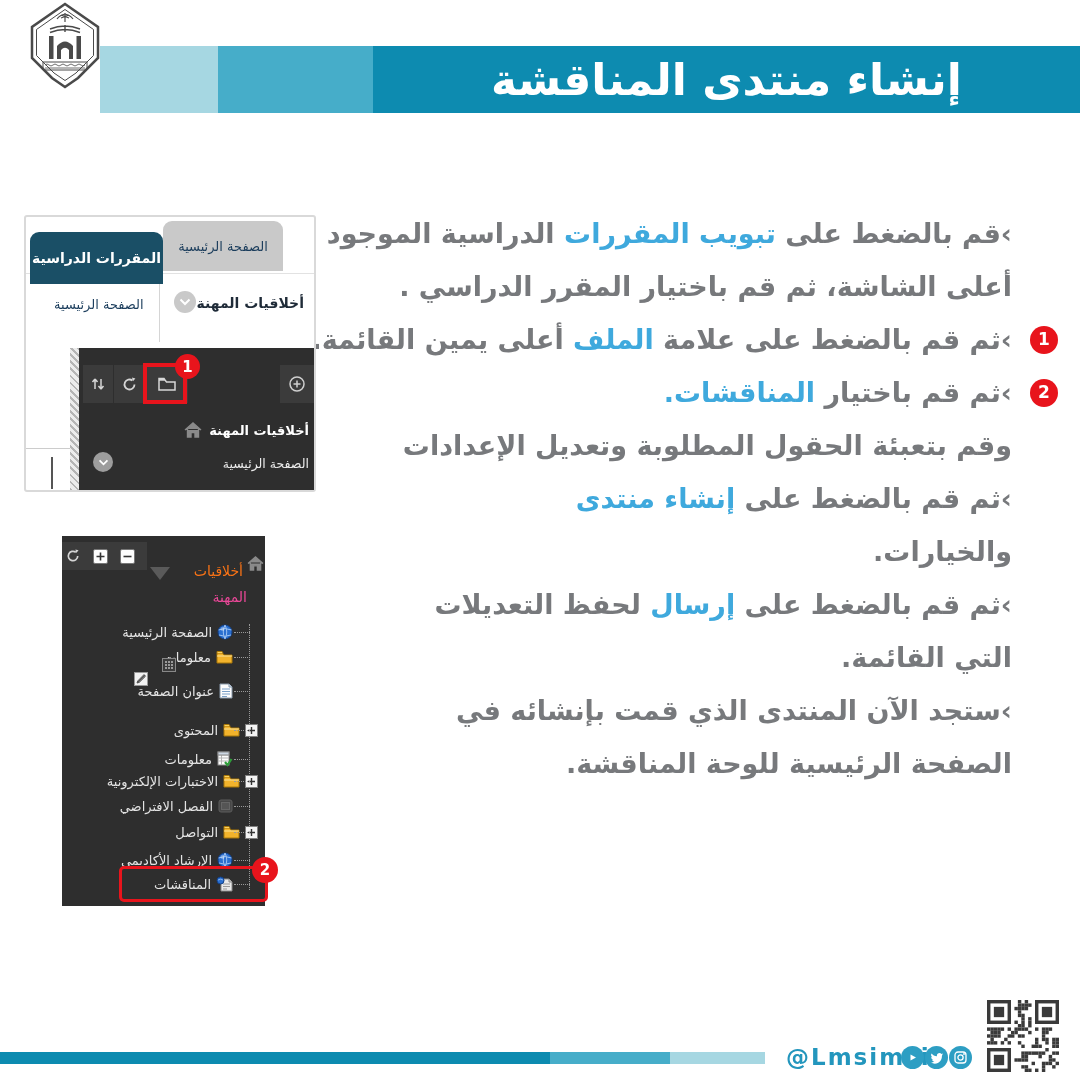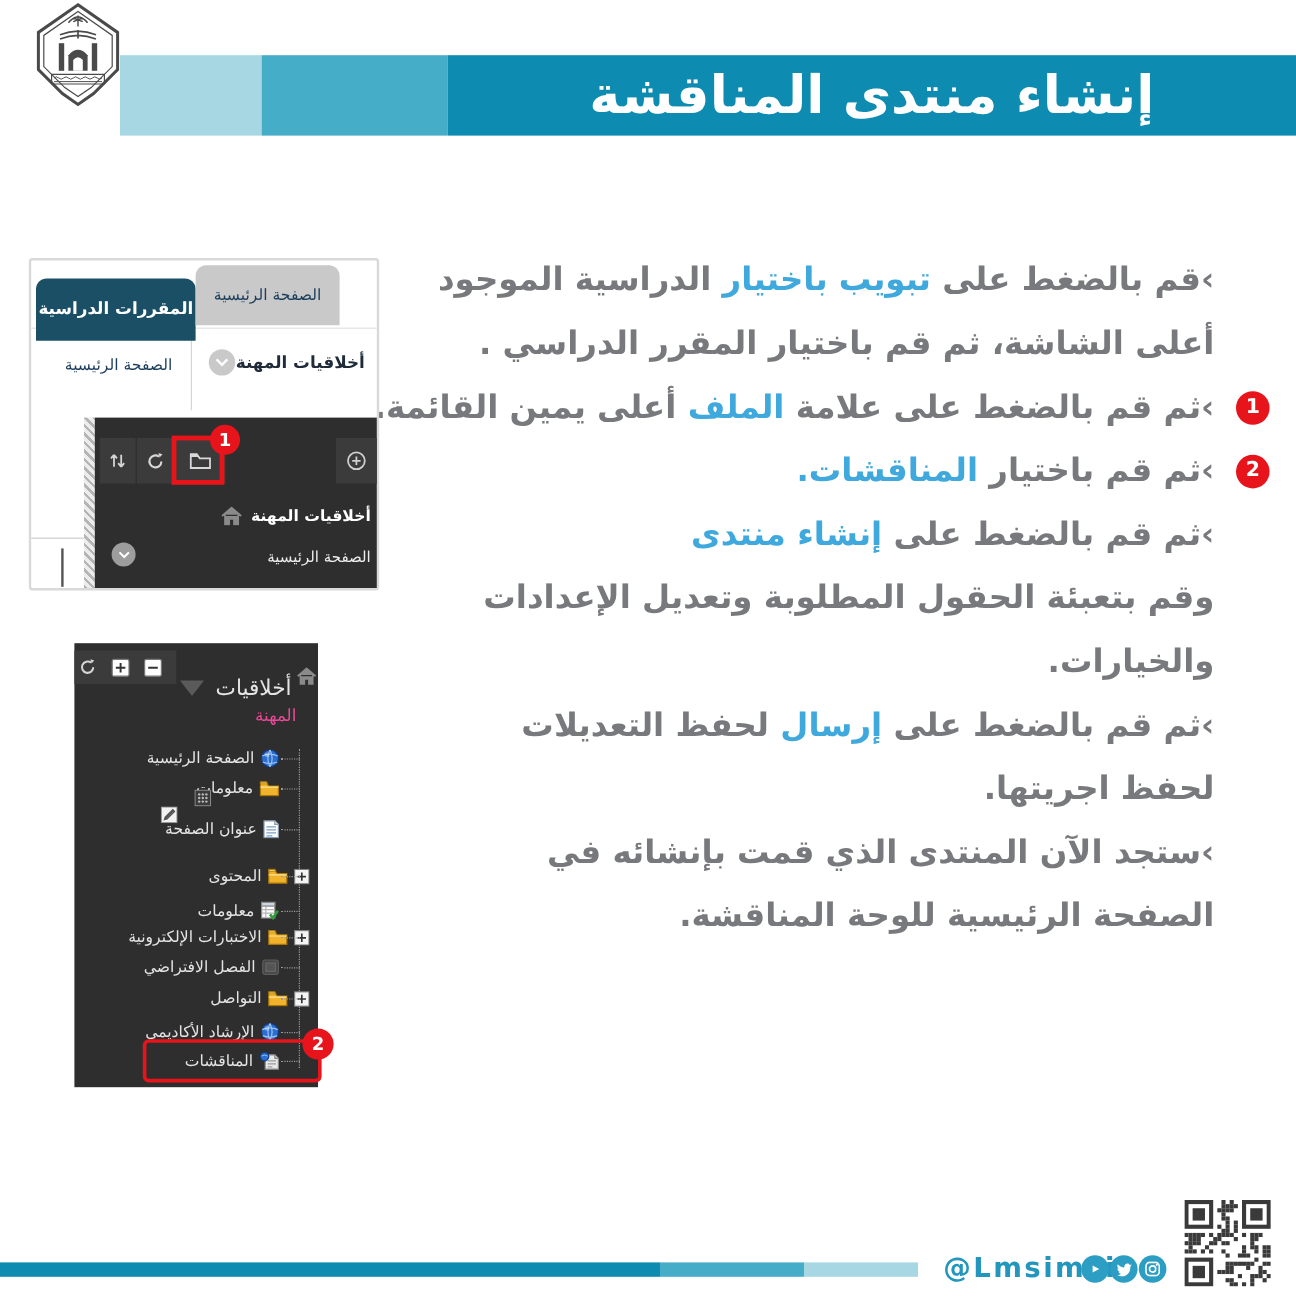--- a/index.html
+++ b/index.html
@@ -57,21 +57,21 @@
 
   
   .shot2{position:absolute;left:62px;top:536px;width:203px;height:370px;background:#2e2e2e;}
   .s2-strip{position:absolute;left:0;top:6px;width:85px;height:28px;background:#3b3b3b;
             display:flex;align-items:center;gap:12px;padding-left:3px;}
   .sq-btn{width:15px;height:15px;background:#fdfdfd;border:1px solid #777;border-radius:2px;
           display:flex;align-items:center;justify-content:center;}
   .s2-tri{position:absolute;left:88px;top:31px;width:0;height:0;border-left:10px solid transparent;
           border-right:10px solid transparent;border-top:13px solid #5a5a5a;}
   .s2-home{position:absolute;right:1px;top:20px;}
-  .s2-title1{position:absolute;top:27px;right:22px;color:#e5e5e5;font-size:18px;direction:rtl;}
+  .s2-title1{position:absolute;top:27px;right:22px;color:#f97316;font-size:14px;direction:rtl;}
   .s2-title2{position:absolute;top:53px;right:18px;color:#ec4899;font-size:14px;direction:rtl;}
   .tree-vline{position:absolute;right:15px;top:88px;height:266px;border-right:1px dotted #9a9a9a;}
   .tree-row{position:absolute;left:0;right:0;height:24px;display:flex;direction:rtl;align-items:center;
             gap:5px;padding-right:32px;color:#e4e4e4;font-size:13px;}
   .tree-row.has-exp{padding-right:7px;}
   .tree-row .lbl{white-space:nowrap;}
   .tree-row .stub{position:absolute;right:15px;top:50%;width:16px;border-top:1px dotted #9a9a9a;}
   .redbox2{position:absolute;right:-3px;left:57px;top:-6px;bottom:-6px;border:3px solid #e8141c;border-radius:5px;}
   .badge-s2{position:absolute;right:-13px;top:-15px;width:26px;height:26px;border-radius:50%;background:#e8141c;
             color:#fff;font-size:15px;font-weight:bold;display:flex;align-items:center;justify-content:center;z-index:4;}
@@ -111,29 +111,29 @@
       <rect x="29" y="34" width="4.5" height="23" fill="#4a4a4a"></rect>
       <rect x="56.5" y="34" width="4.5" height="23" fill="#4a4a4a"></rect>
       <path d="M37 57 v-13 q8 -9 16 0 v13 z" fill="#4a4a4a"></path>
       <path d="M41 57 v-9 q4 -4.5 8 0 v9 z" fill="#fff"></path>
       <path d="M23 60 h44 v8 h-44 z" fill="none" stroke="#4a4a4a" stroke-width="1"></path>
       <path d="M25 63 q2 -2 4 0 t4 0 t4 0 t4 0 t4 0 t4 0 t4 0 t4 0 t4 0 t4 0 M25 66 h40" stroke="#4a4a4a" stroke-width="0.8" fill="none"></path>
     </svg>
   </div>
 
   <div class="steps" id="steps">
-      <div class="step"><span>›قم بالضغط على </span><span class="blue">تبويب باختيار </span><span>الدراسية الموجود</span></div>
+      <div class="step"><span>›قم بالضغط على </span><span class="blue">تبويب المقررات </span><span>الدراسية الموجود</span></div>
       <div class="step"><span>أعلى الشاشة، ثم قم باختيار المقرر الدراسي .</span></div>
       <div class="step"><span class="badge">1</span><span>›ثم قم بالضغط على علامة </span><span class="blue">الملف </span><span>أعلى يمين القائمة.</span></div>
       <div class="step"><span class="badge">2</span><span>›ثم قم باختيار </span><span class="blue">المناقشات.</span></div>
+      <div class="step"><span>وقم بتعبئة الحقول المطلوبة وتعديل الإعدادات</span></div>
       <div class="step"><span>›ثم قم بالضغط على </span><span class="blue">إنشاء منتدى</span></div>
-      <div class="step"><span>وقم بتعبئة الحقول المطلوبة وتعديل الإعدادات</span></div>
       <div class="step"><span>والخيارات.</span></div>
       <div class="step"><span>›ثم قم بالضغط على </span><span class="blue">إرسال </span><span>لحفظ التعديلات</span></div>
-      <div class="step"><span>لحفظ اجريتها.</span></div>
+      <div class="step"><span>التي القائمة.</span></div>
       <div class="step"><span>›ستجد الآن المنتدى الذي قمت بإنشائه في</span></div>
       <div class="step"><span>الصفحة الرئيسية للوحة المناقشة.</span></div>
     </div>
 
   <div class="shot1">
     <div class="tabline"></div>
     <div class="tab tab-active">المقررات الدراسية</div>
     <div class="tab tab-inactive">الصفحة الرئيسية</div>
 
     <div class="crumb-course">أخلاقيات المهنة</div>

